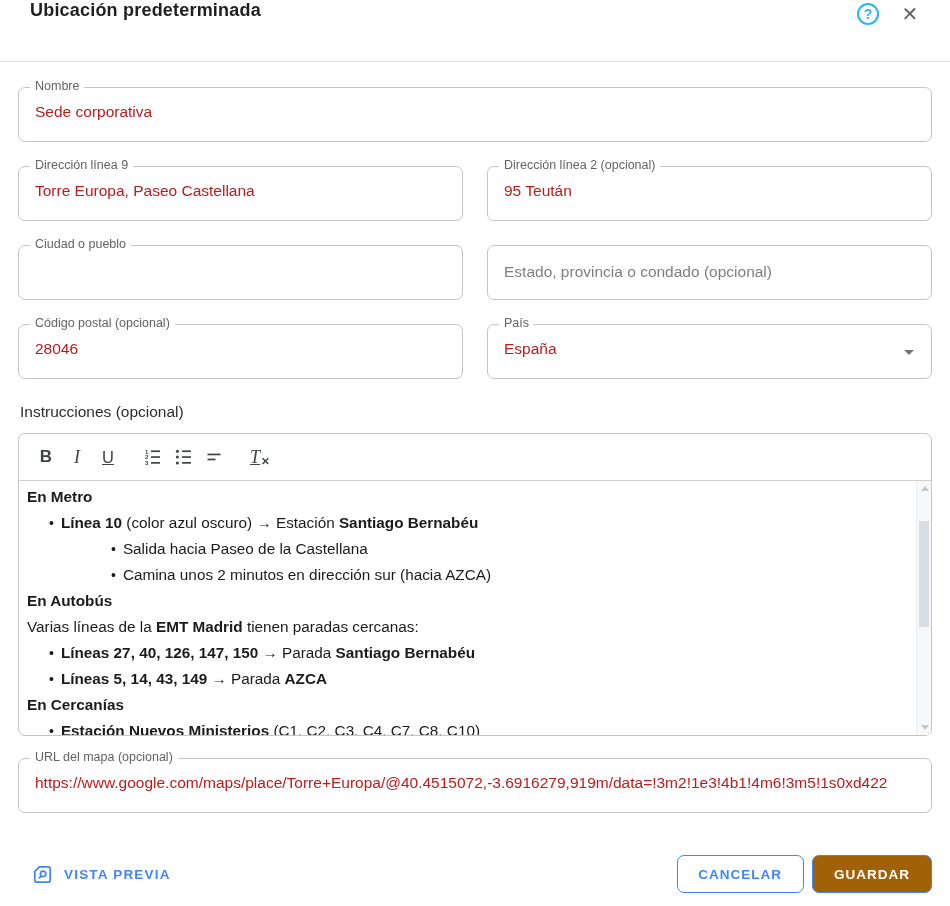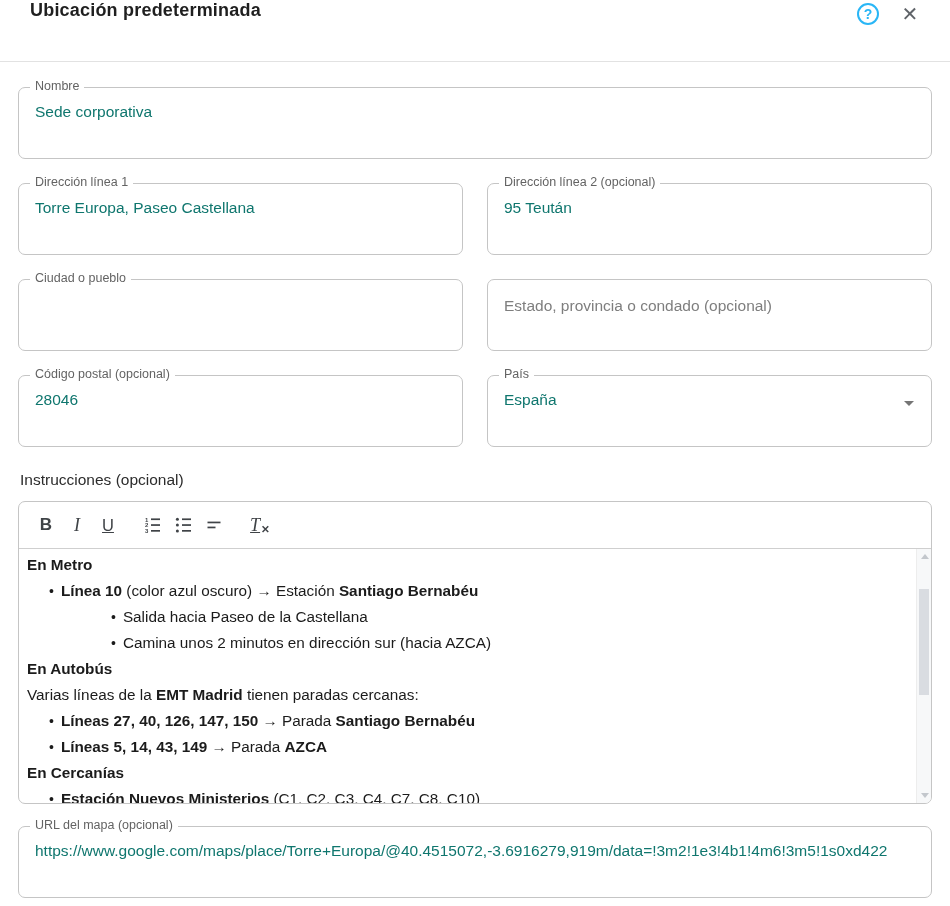--- a/index.html
+++ b/index.html
@@ -25,30 +25,30 @@
     font-size: 14px; font-weight: 700; line-height: 19px; text-align: center;
   }
   .close-x { font-size: 20px; color: #5f6368; line-height: 20px; }
 
   
   .main { padding: 25px 18px 0; }
   .row { display: flex; gap: 24px; margin-bottom: 24px; }
   .row > * { flex: 1; min-width: 0; }
 
   .field {
-    position: relative; height: 72px;
+    position: relative; height: 55px;
     border: 1px solid #c5c5c5; border-radius: 7px; background: #fff;
   }
   .field-label {
     position: absolute; top: -9px; left: 11px;
     background: #fff; padding: 0 5px;
     font-size: 12.5px; color: #636363; white-space: nowrap;
   }
   .field-value {
-    padding: 15px 16px 0; font-size: 15.5px; color: #0f766e;
+    padding: 15px 16px 0; font-size: 15.5px; color: #b91c1c;
     white-space: nowrap; overflow: hidden;
   }
   .field-value.placeholder { color: #7e7e7e; padding-top: 17px; }
   .select-arrow {
     position: absolute; right: 17px; top: 25px;
     width: 0; height: 0;
     border-left: 5px solid transparent; border-right: 5px solid transparent;
     border-top: 5.5px solid #757575;
   }
 
@@ -135,21 +135,21 @@
 
     <div class="row">
       <div class="field">
         <span class="field-label">Nombre</span>
         <div class="field-value">Sede corporativa</div>
       </div>
     </div>
 
     <div class="row">
       <div class="field">
-        <span class="field-label">Dirección línea 1</span>
+        <span class="field-label">Dirección línea 9</span>
         <div class="field-value">Torre Europa, Paseo Castellana</div>
       </div>
       <div class="field">
         <span class="field-label">Dirección línea 2 (opcional)</span>
         <div class="field-value">95 Teután</div>
       </div>
     </div>
 
     <div class="row">
       <div class="field">

